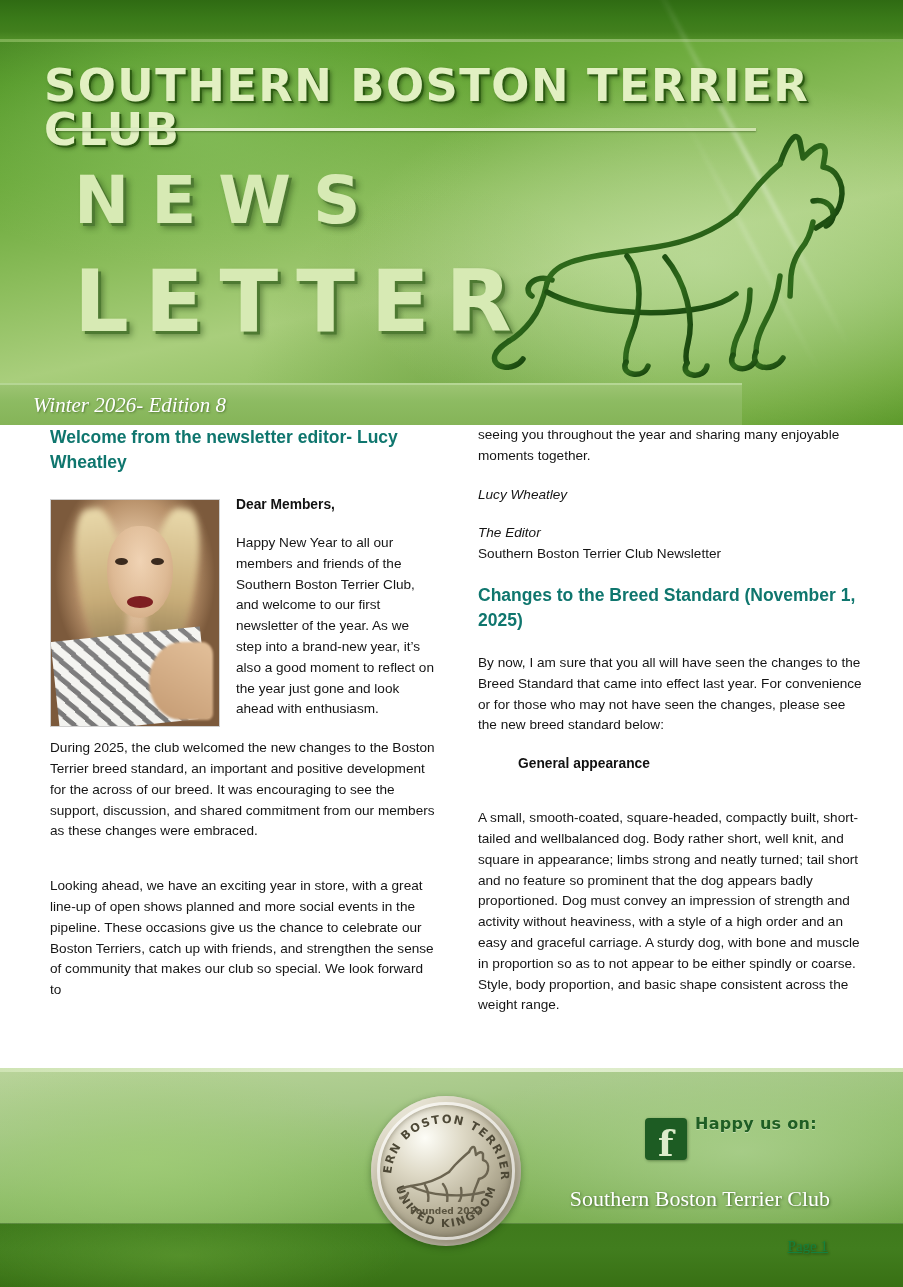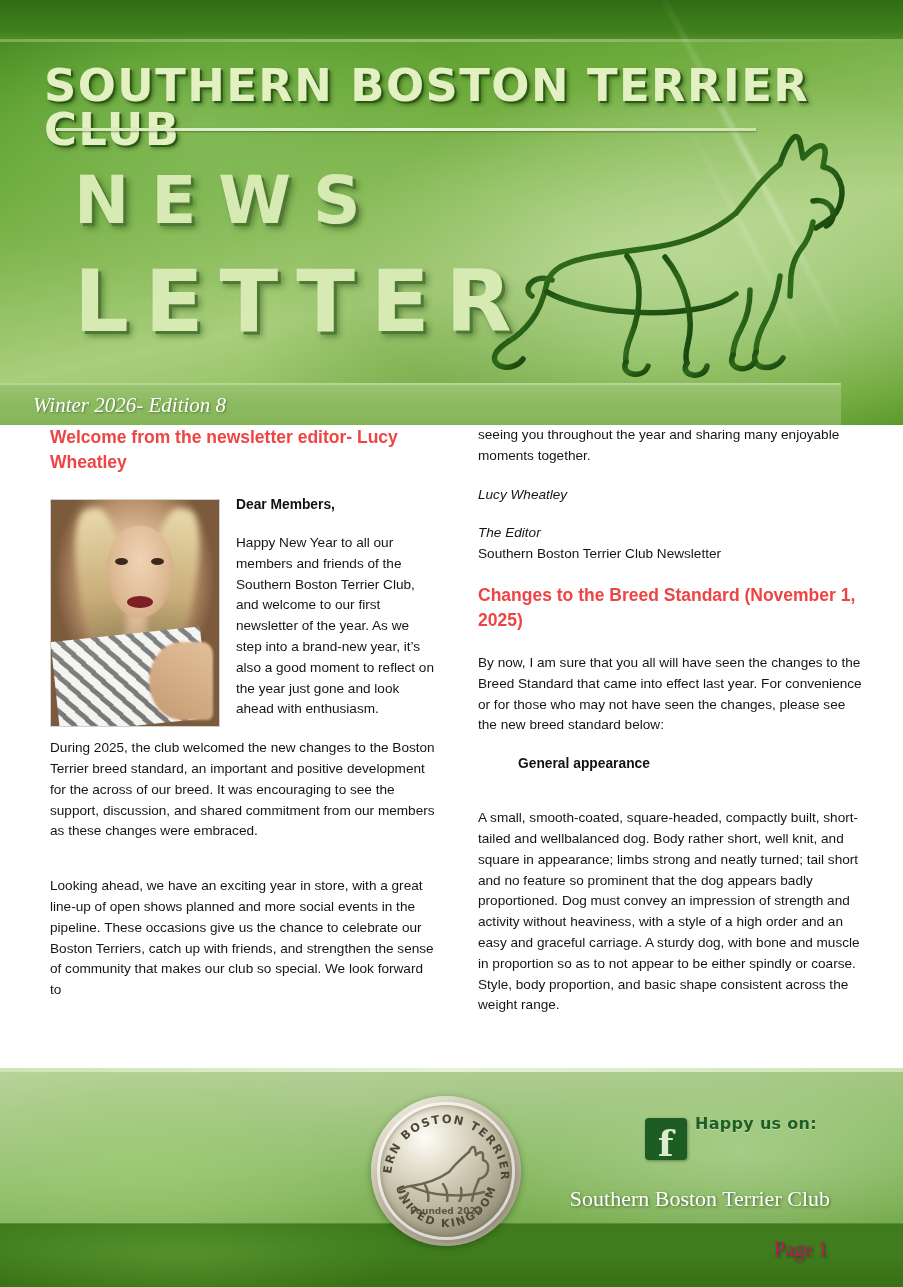--- a/index.html
+++ b/index.html
@@ -98,21 +98,21 @@
 
   .dog-outline {
     position: absolute;
     left: 460px; top: 120px;
     width: 430px; height: 265px;
   }
 
   .edition-band {
     position: absolute;
     left: 0; top: 383px;
-    width: 841px; height: 42px;
+    width: 742px; height: 42px;
     background: linear-gradient(180deg, #9cc472 0%, #8dbb62 40%, #85b458 100%);
     border-top: 2px solid #b5d694;
     display: flex;
     align-items: center;
   }
   .edition-text {
     margin-left: 33px;
     font-family: "Liberation Serif", serif;
     font-style: italic;
     font-size: 21px;
@@ -141,21 +141,21 @@
 
   .col p { margin: 0 0 18px 0; }
   .col p:last-child { margin-bottom: 0; margin-top: 34px; }
   .tight { margin-bottom: 0 !important; }
 
   h2.section-head {
     font-family: "Liberation Sans", sans-serif;
     font-size: 17.5px;
     font-weight: bold;
     line-height: 25px;
-    color: #ef4444;
+    color: #0f766e;
     margin: 0 0 20px 0;
   }
   h3.sub-head {
     font-family: "Liberation Sans", sans-serif;
     font-size: 13.8px;
     font-weight: bold;
     line-height: 20px;
     color: #111111;
     margin: 0 0 18px 0;
     padding-left: 40px;
@@ -310,23 +310,24 @@
     color: #ffffff;
     text-shadow: 1px 1px 3px rgba(25,60,10,.65);
   }
   .page-num {
     position: absolute;
     left: 520px; top: 1238px;
     width: 345px;
     text-align: right;
     padding-right: 37px;
     font-family: "Liberation Serif", serif;
-    font-size: 20px;
-    color: #be185d;
+    font-size: 15px;
+    color: #15803d;
     text-shadow: 1px 1px 3px rgba(15,40,5,.7);
+    text-decoration: underline;
   }
 </style>
 </head>
 <body>
 
 <div class="page">
 
   <div class="masthead">
     <div class="masthead-topbar"></div>
     <div class="light-streak streak-a"></div>

